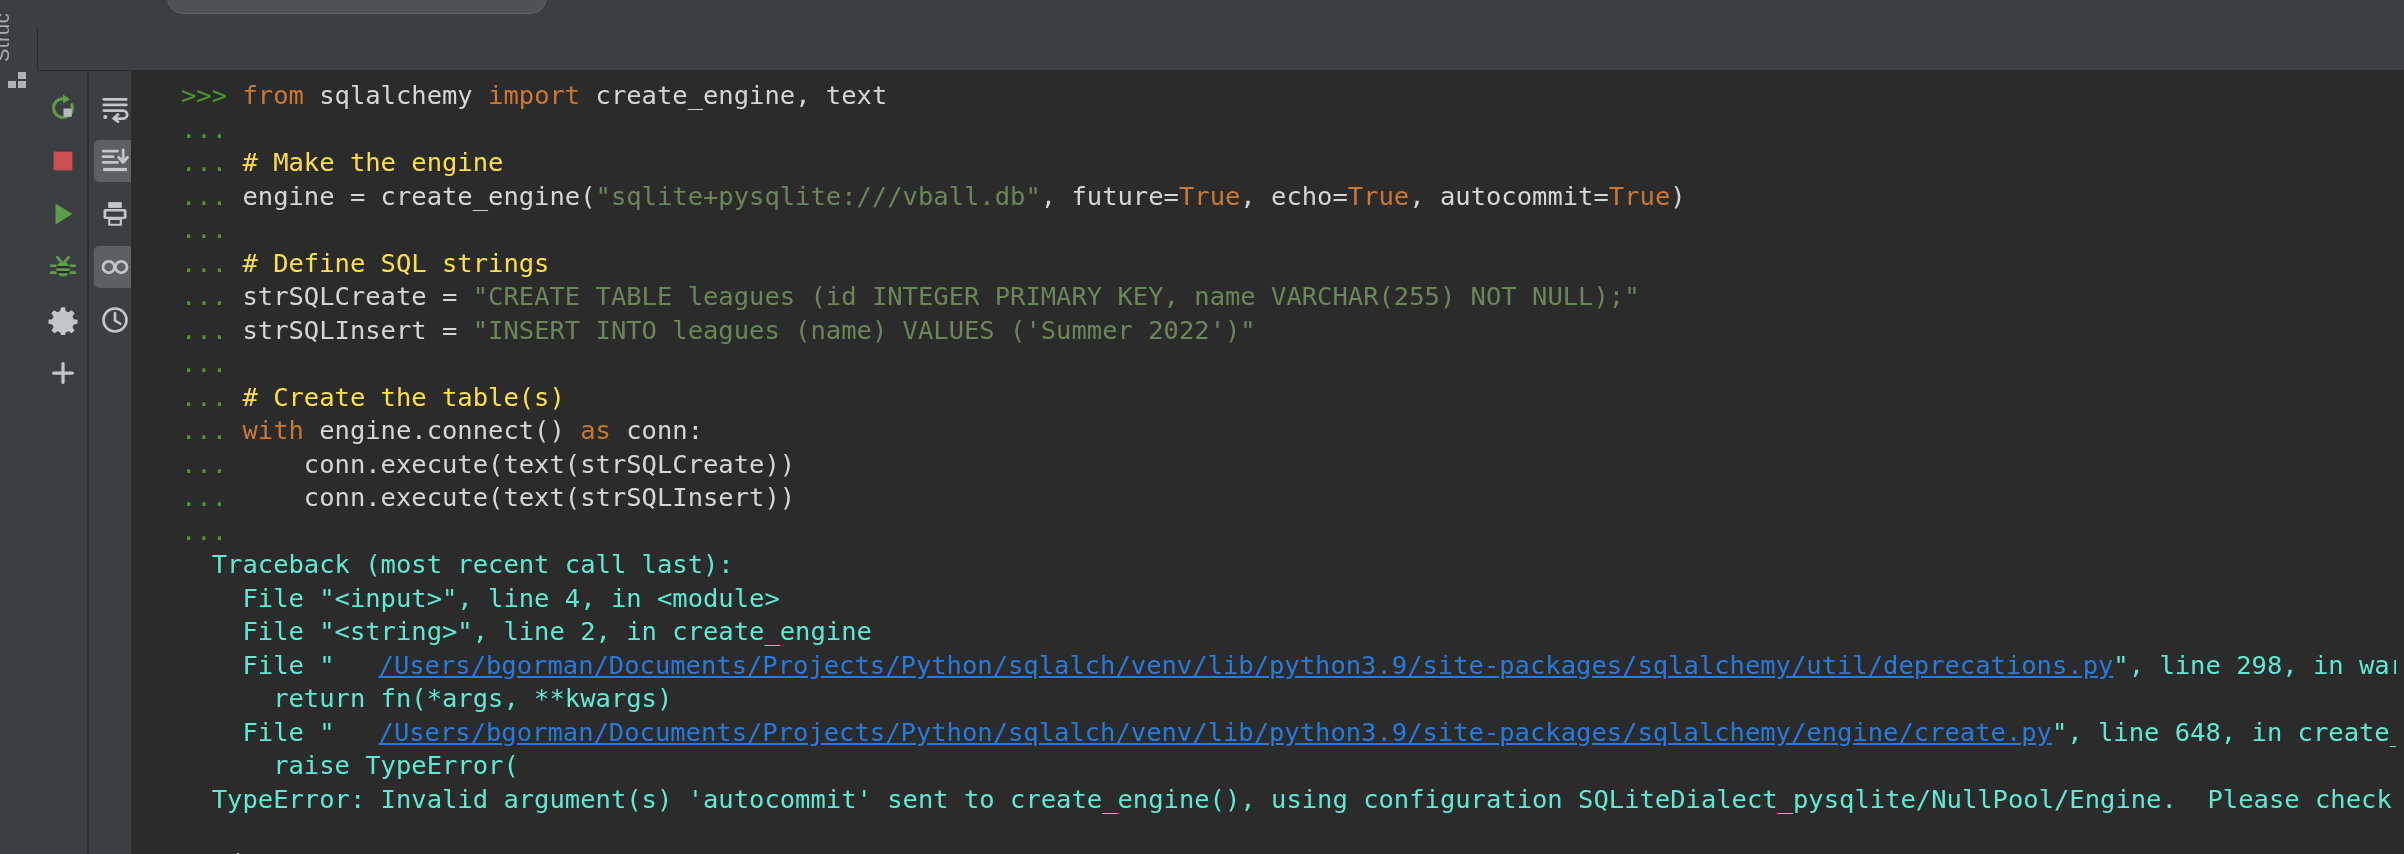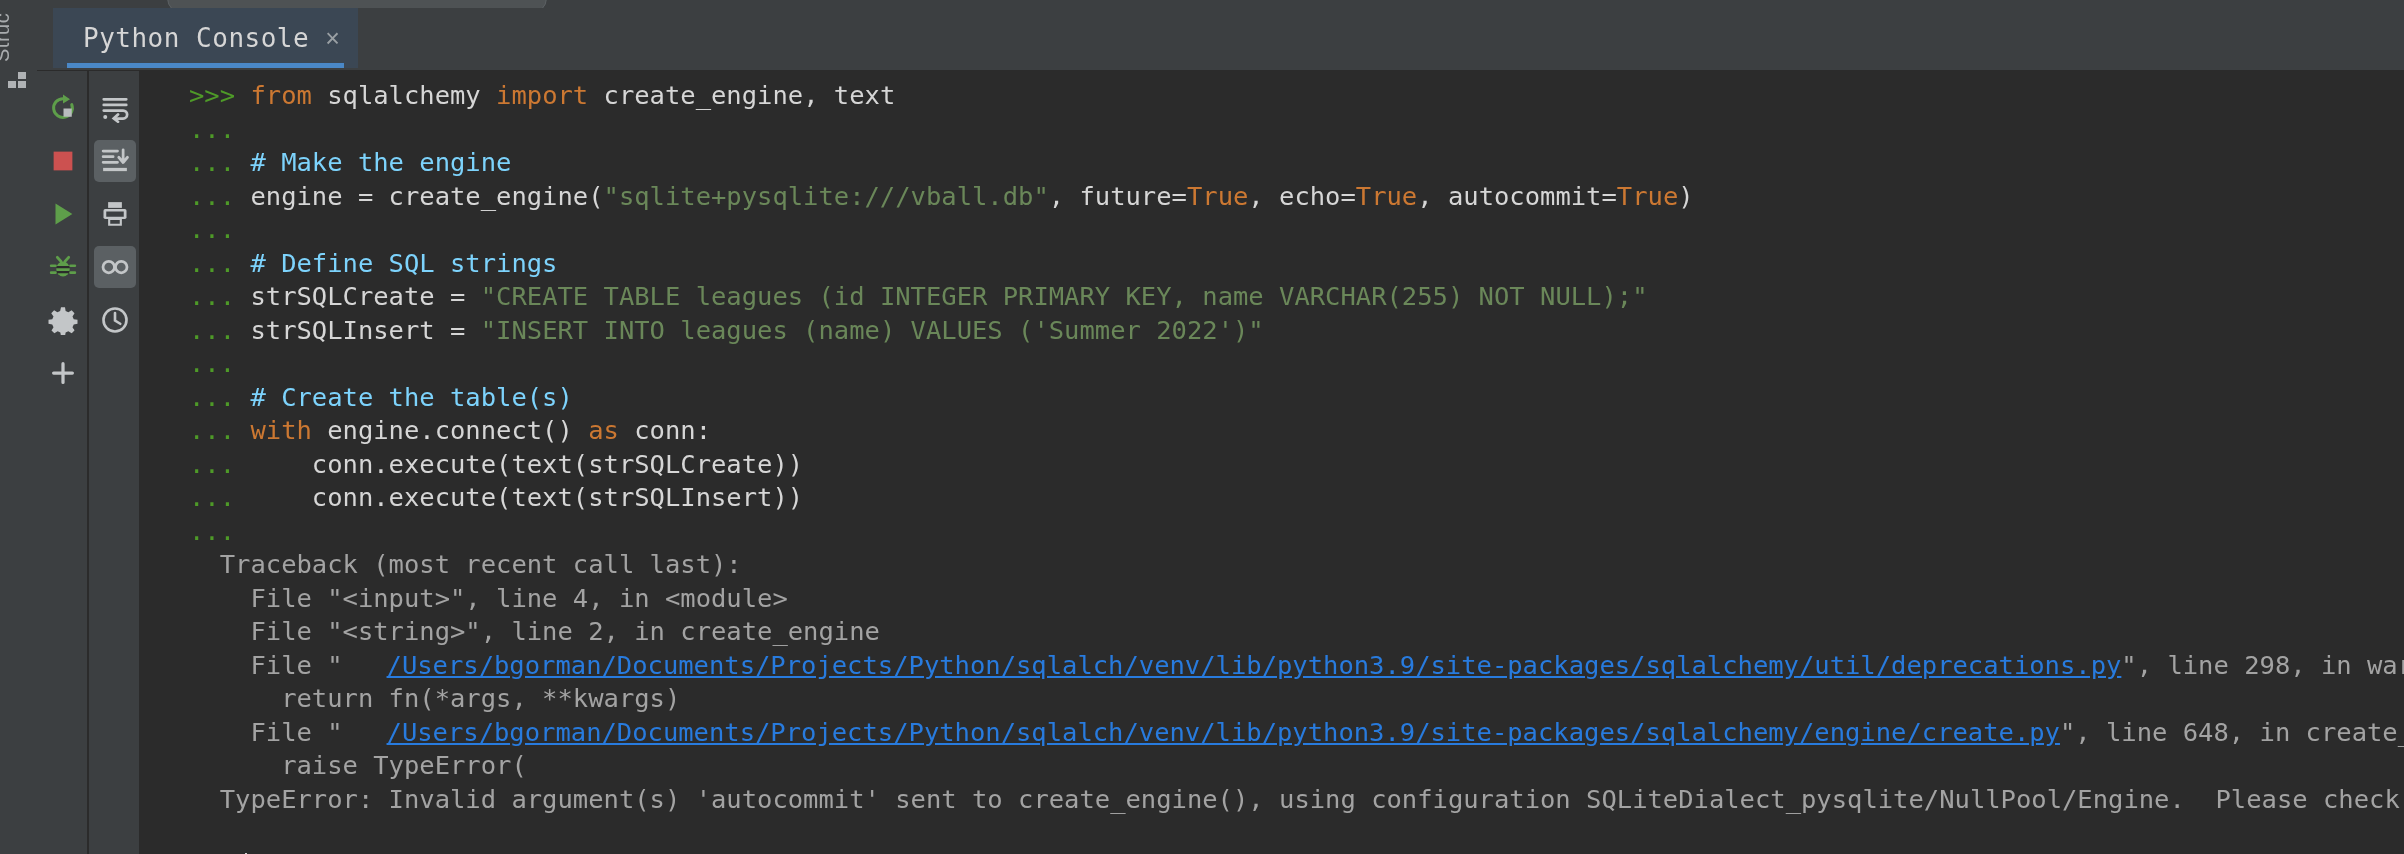--- a/index.html
+++ b/index.html
@@ -134,45 +134,45 @@
     align-items: center;
     justify-content: center;
     border-radius: 5px;
     cursor: pointer;
   }
   .tbtn.active { background: #5b6063; }
 
   
   .code-area {
     position: absolute;
-    left: 102px; top: 0;
+    left: 94px; top: 0;
     width: 2265px; height: 784px;
     background: #2b2b2b;
     overflow: hidden;
   }
   .code-inner {
     position: relative;
     padding: 8px 0 0 50px;
     white-space: pre;
     font-family: "DejaVu Sans Mono", monospace;
     font-size: 25.5px;
     line-height: 33.5px;
     color: #a9b7c6;
     letter-spacing: 0px;
   }
   .ln { height: 33.5px; }
 
   
   .t-prompt  { color: #4e9a28; }
   .t-dots    { color: #4e9a28; }
   .t-kw      { color: #cc7832; }
-  .t-comment { color: #7dd3fc; }
+  .t-comment { color: #fde047; }
   .t-str     { color: #6a8759; }
   .t-plain   { color: #d6d6d6; }
-  .t-err     { color: #a3a3a3; }
+  .t-err     { color: #5eead4; }
   .t-link    { color: #287bde; text-decoration: underline; cursor: pointer; margin-left: 44px; }
 
   .caret {
     display: inline-block;
     width: 2px;
     height: 26px;
     background: #d6d6d6;
     vertical-align: -4px;
     margin-left: 10px;
   }
@@ -188,27 +188,20 @@
       <i class="a"></i>
         <i class="b"></i>
         <i class="c"></i>
     </div>
   </div>
 
   <div class="topbar">
     <div class="pill"></div>
   </div>
 
-  <div class="tabrow">
-    <div class="tab">
-      <span class="tab-title">Python Console</span>
-      <span class="tab-close">×</span>
-      <div class="tab-underline"></div>
-    </div>
-  </div>
 
   <div class="console-wrap">
 
     <div class="toolcol first" id="toolcol1">
         <div class="tbtn" title="Rerun" style="top: 16px;">
           <svg width="30" height="30" viewBox="0 0 24 24">
             <path d="M12 4.5a7.5 7.5 0 1 0 7 4.8" fill="none" stroke="#5e9e4a" stroke-width="2.4" stroke-linecap="round"></path>
             <path d="M12 1.2 L17.6 5 L12 8.4 Z" fill="#5e9e4a"></path>
             <rect x="12.4" y="12.4" width="6.6" height="6.6" fill="#b9bcbe"></rect>
           </svg>

